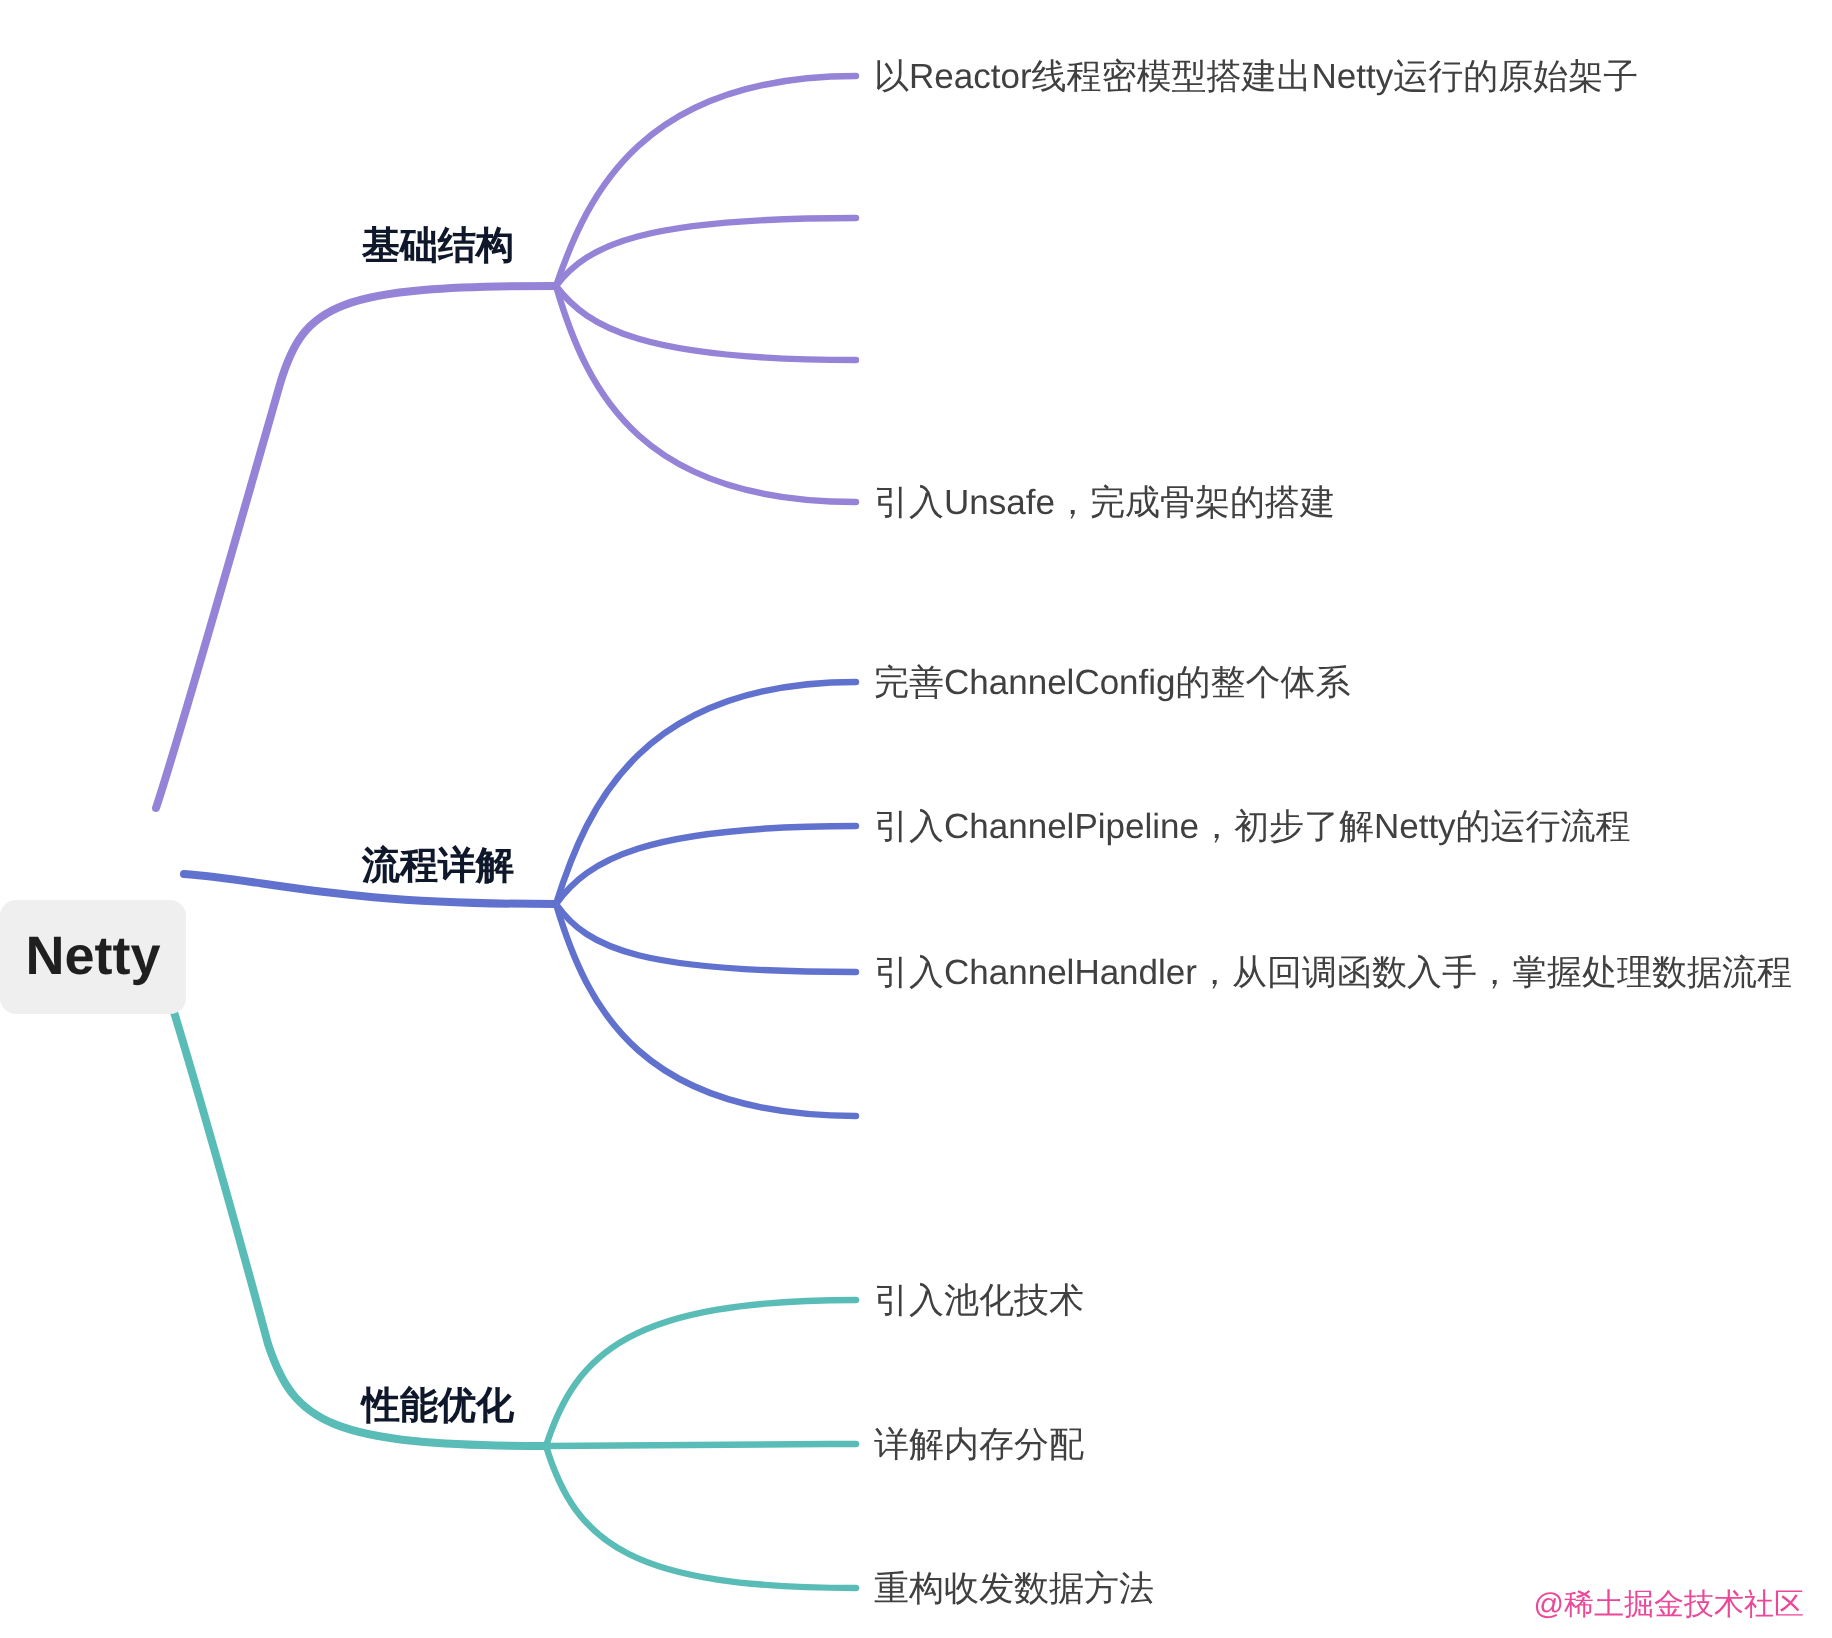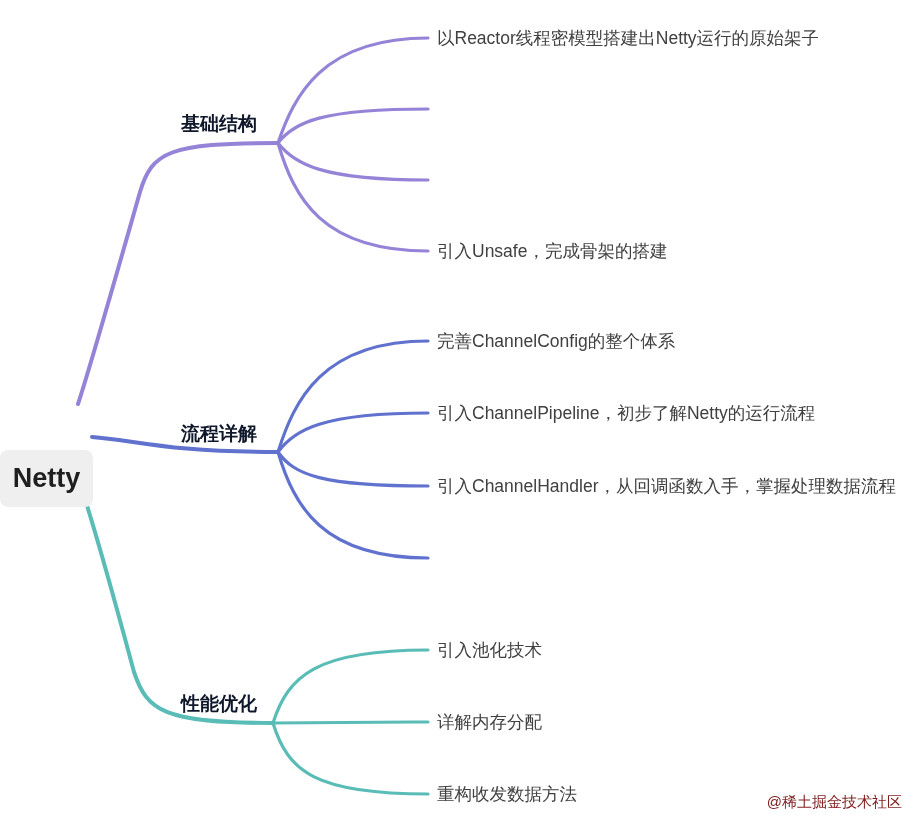--- a/index.html
+++ b/index.html
@@ -59,21 +59,21 @@
     font-weight: 500;
     color: #404040;
     white-space: nowrap;
     cursor: pointer;
   }
   .watermark {
     position: absolute;
     right: 14px;
     top: 793px;
     font-size: 15px;
-    color: #7f1d1d;
+    color: #ec4899;
     white-space: nowrap;
     text-align: right;
   }
   path.link {
     fill: none;
     stroke-linecap: round;
     stroke-linejoin: round;
   }
   path.link.trunk { stroke-width: 4; }
   path.link.twig  { stroke-width: 3.2; }

